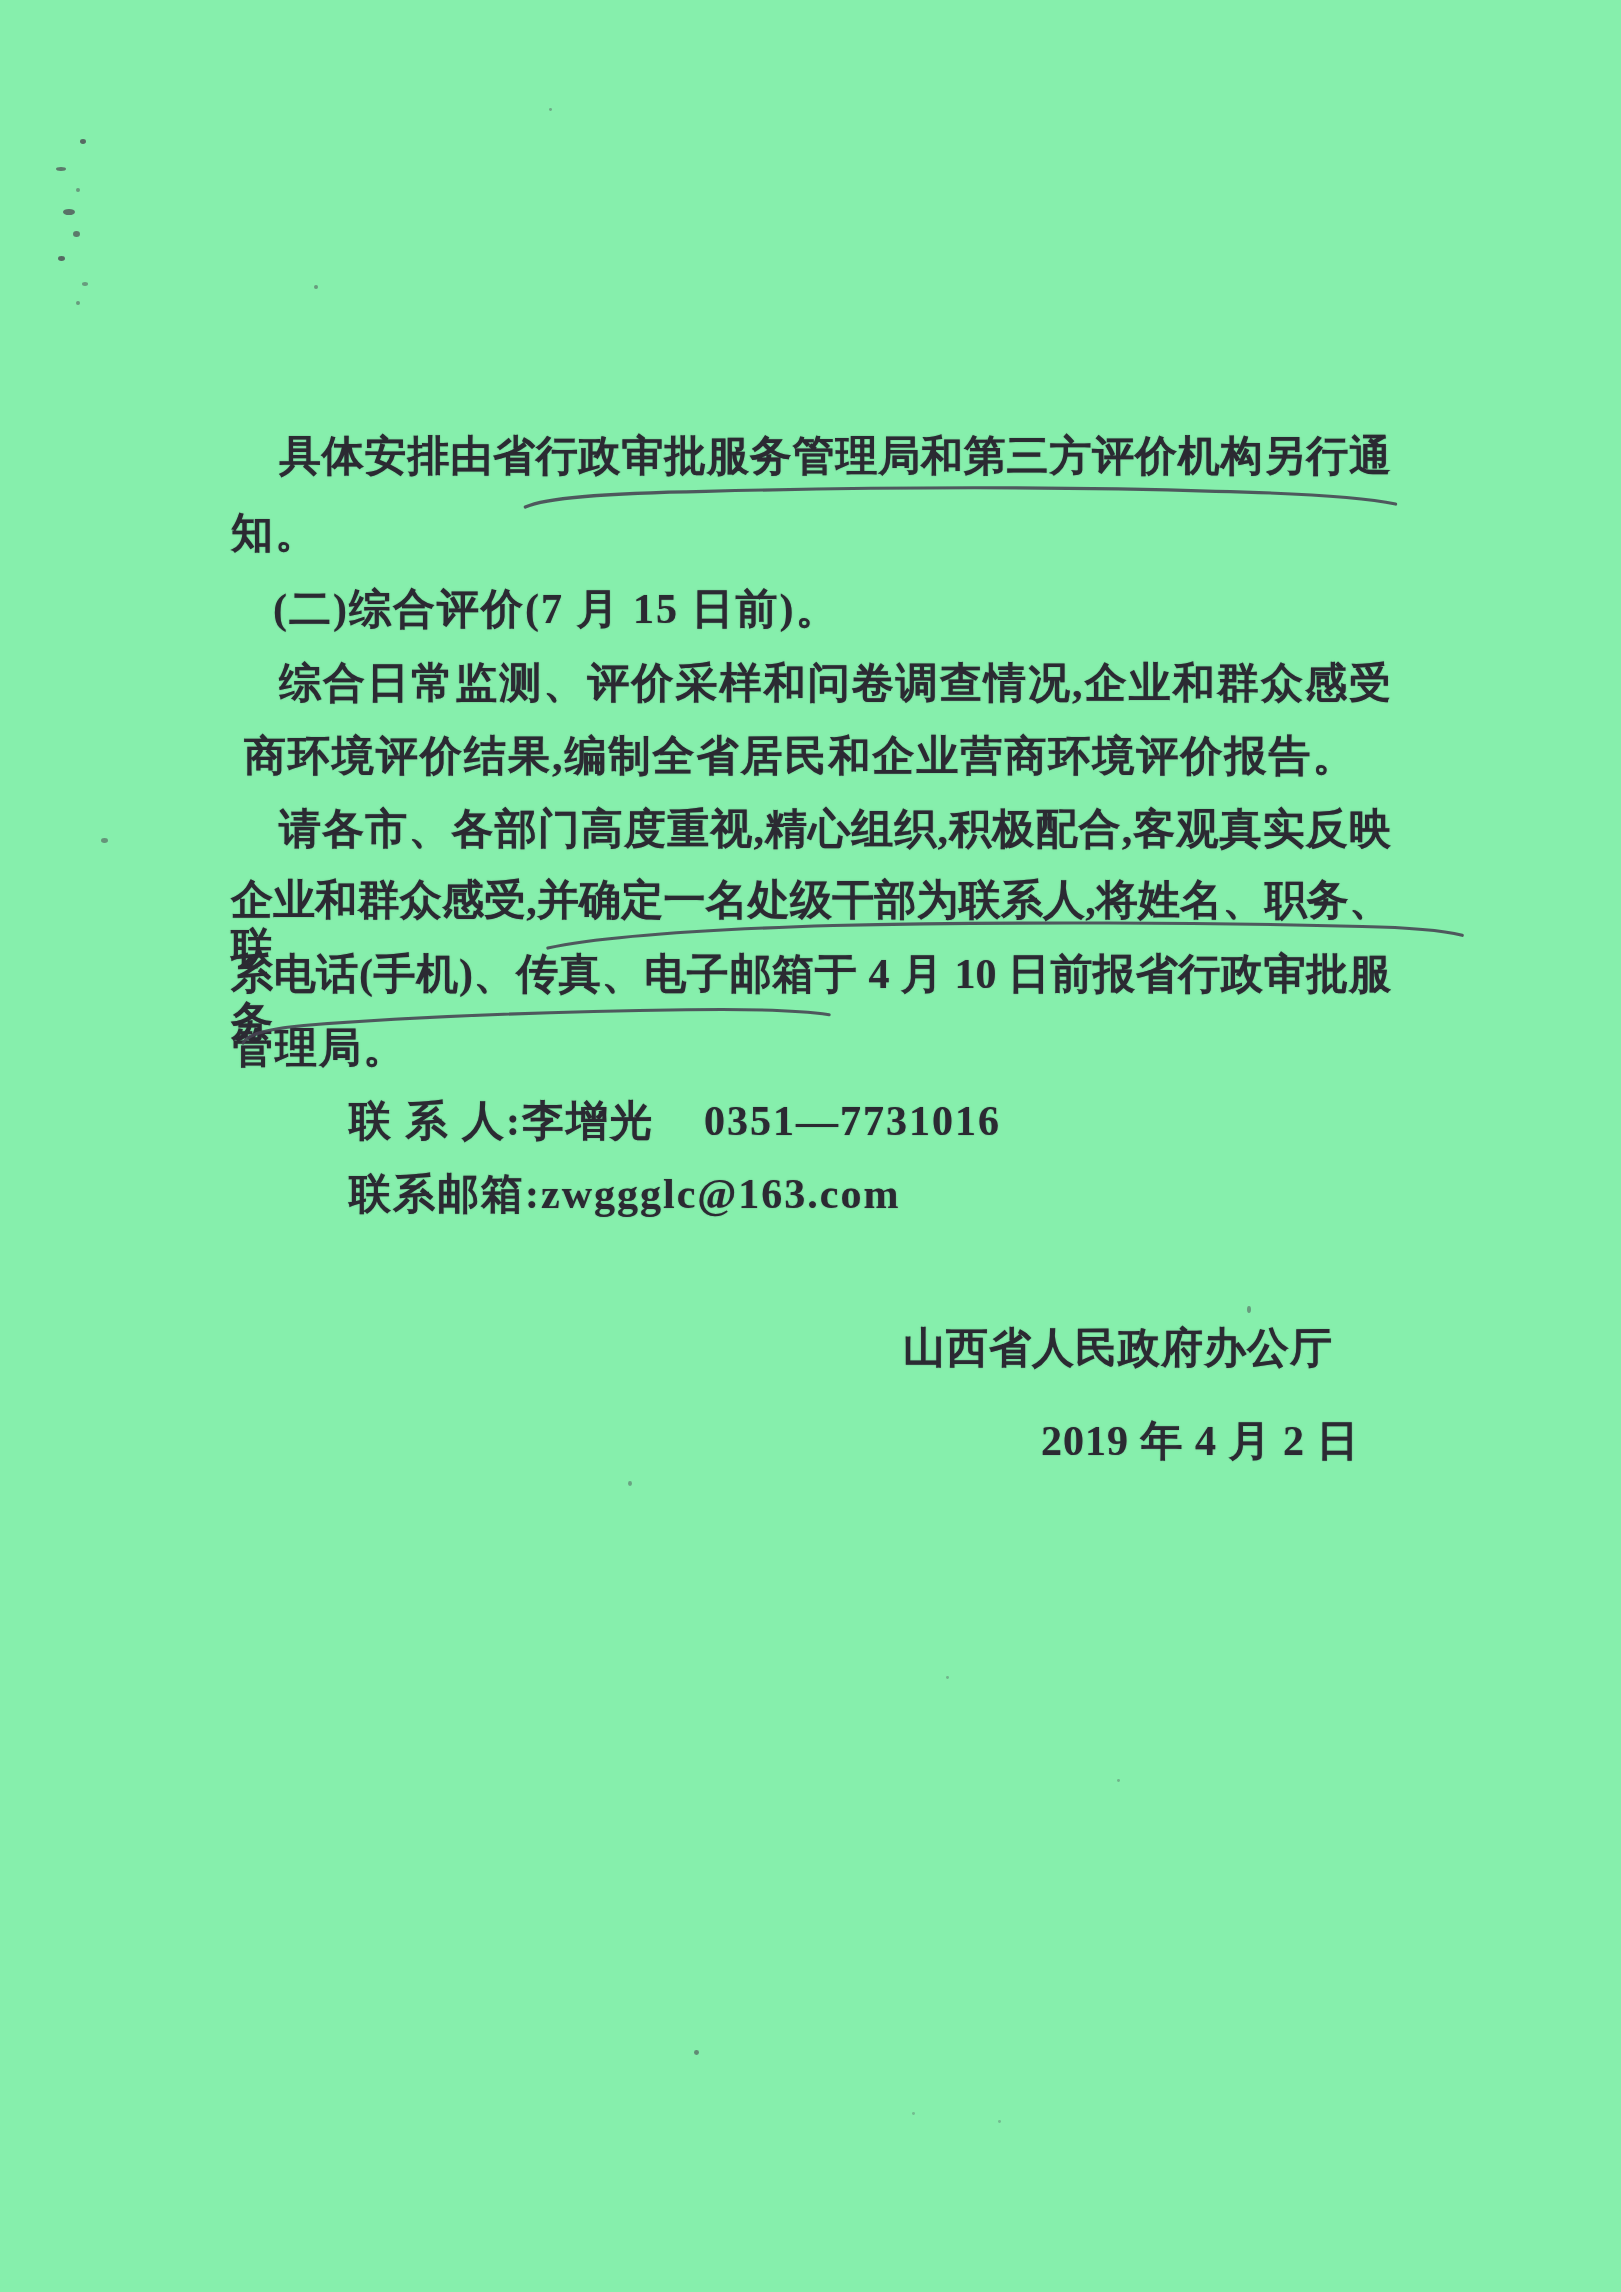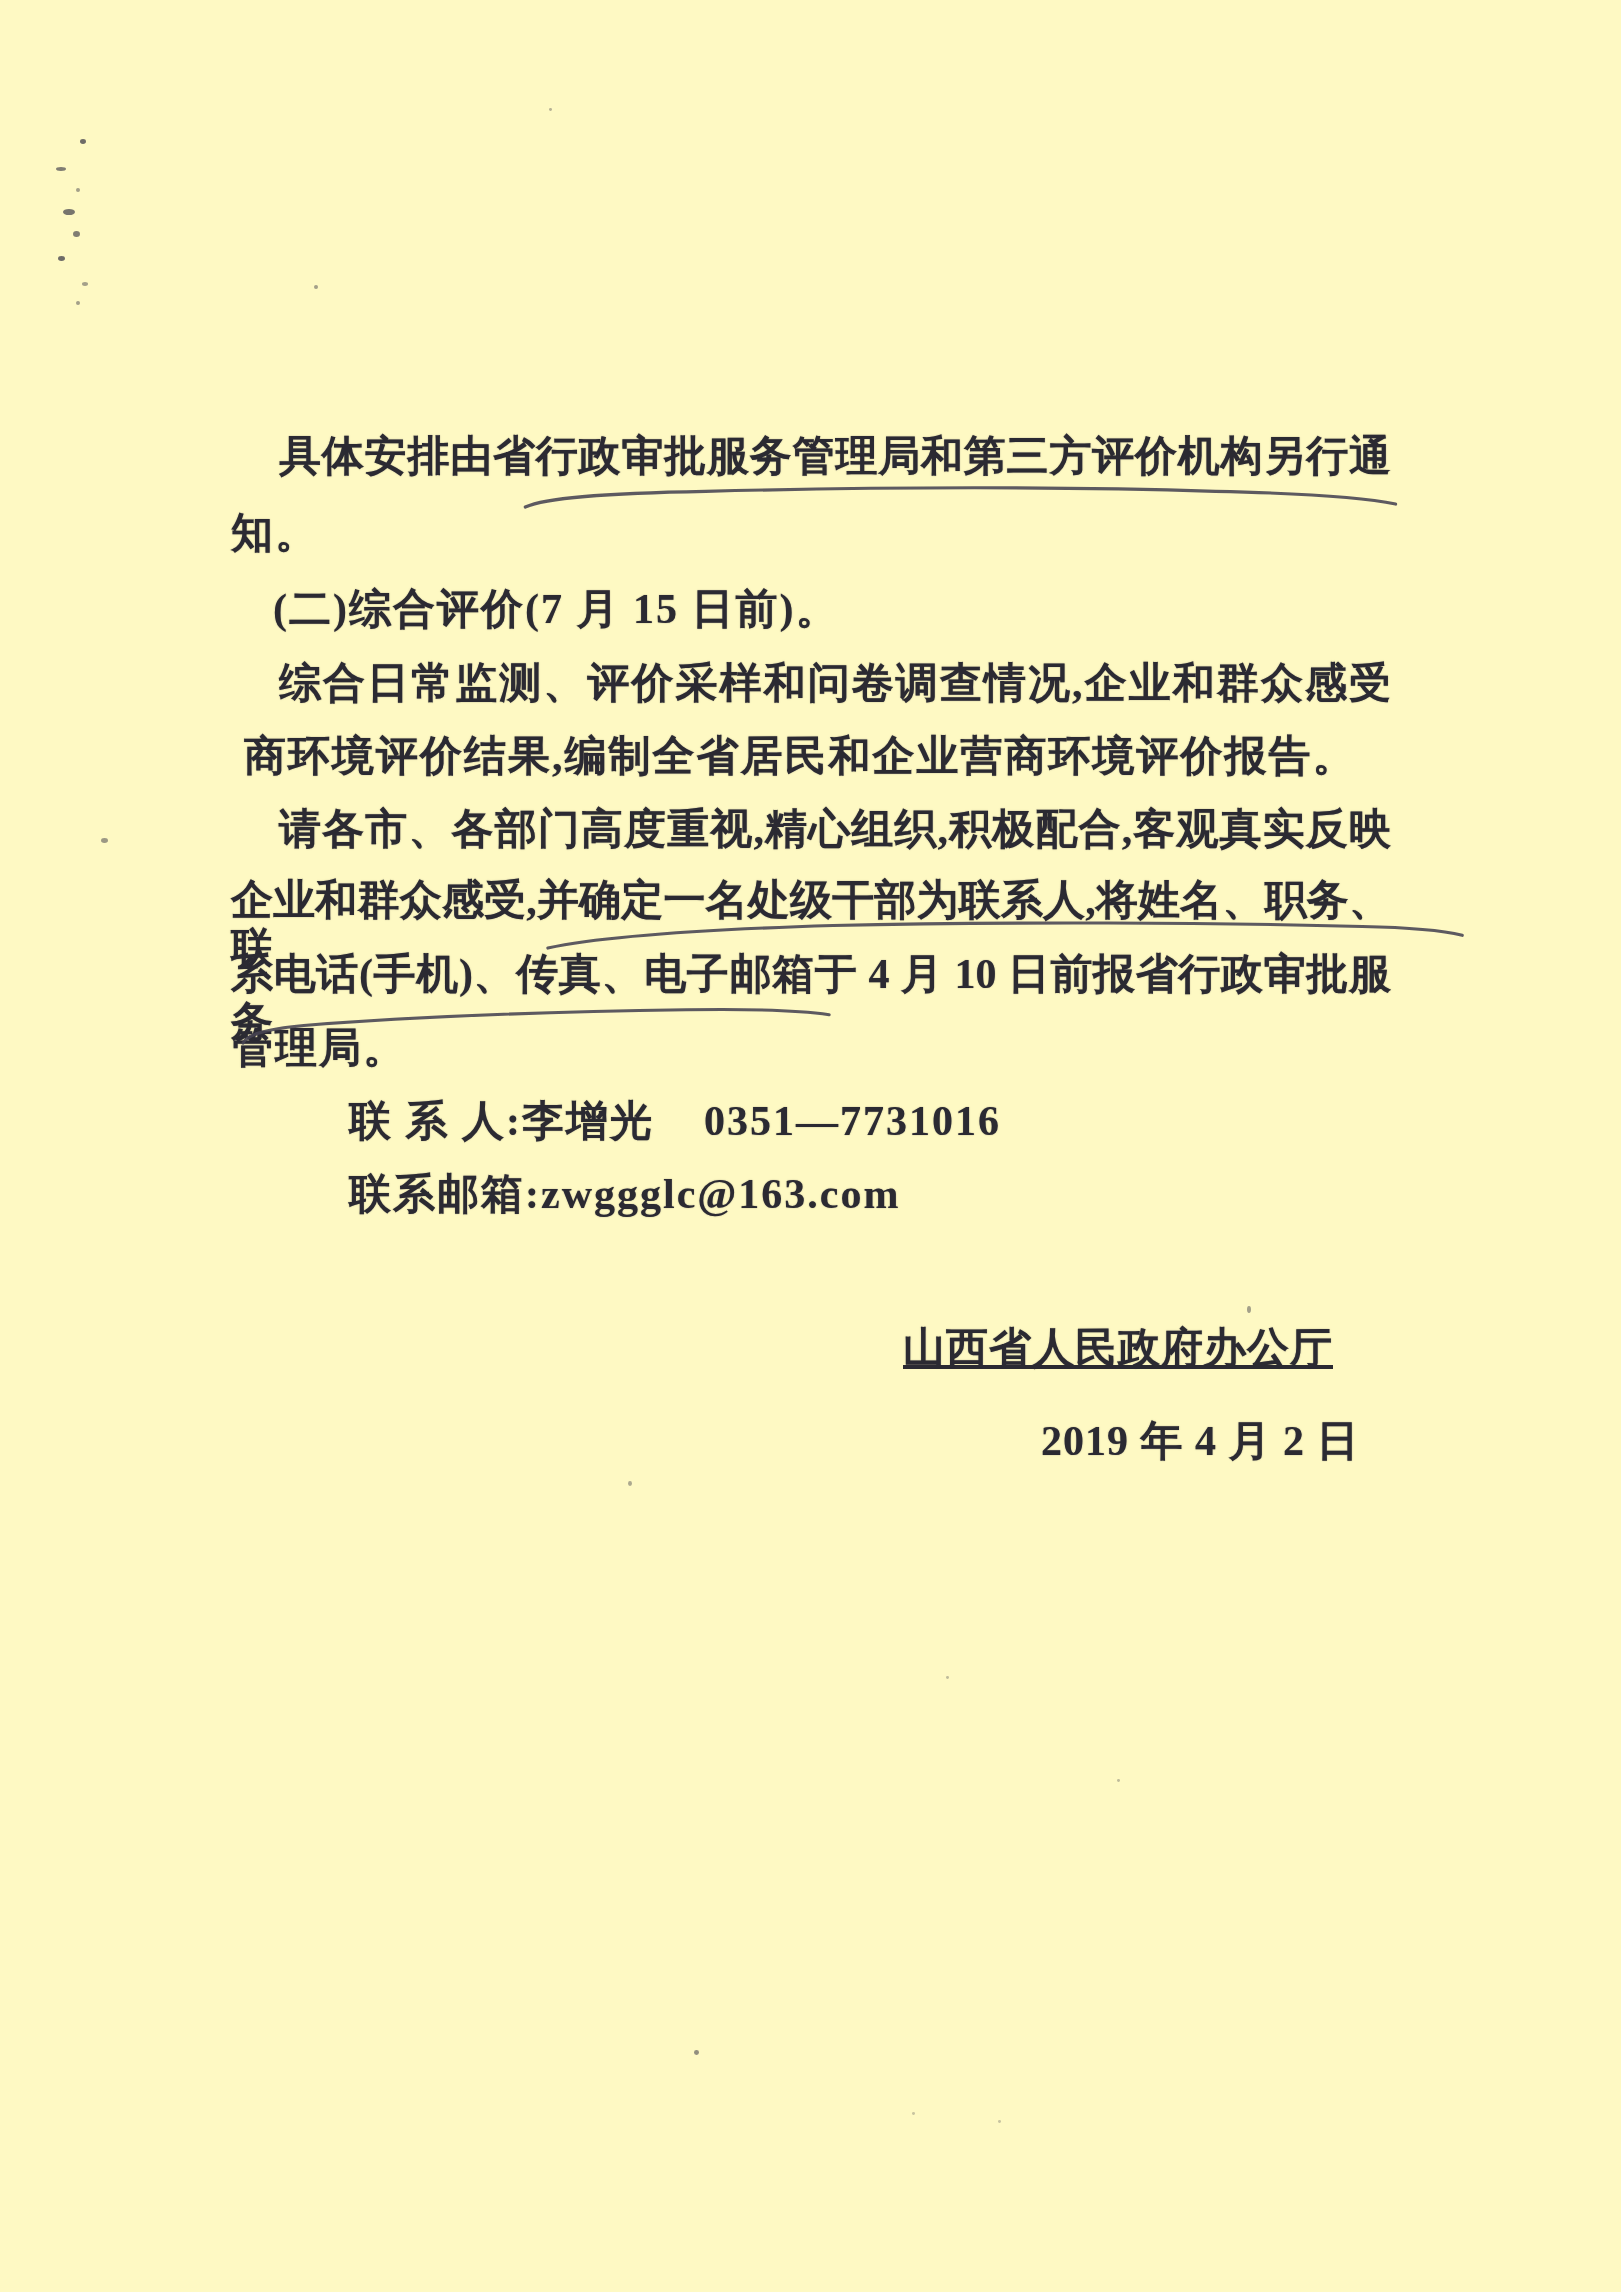--- a/index.html
+++ b/index.html
@@ -5,21 +5,21 @@
   html,body{margin:0;padding:0;}
   body{
     width:1621px;height:2293px;
     background:#ffffff;
     position:relative;
     overflow:hidden;
     font-family:"Liberation Serif","DejaVu Serif",serif;
   }
   .page{
     position:absolute;left:0;top:0;width:1621px;height:2293px;
-    background:#fef9c3;
+    background:#86efac;
   }
   .line{
     position:absolute;
     font-size:42px;
     font-weight:700;
     color:#2b2a32;
     letter-spacing:2px;
     white-space:pre;
     line-height:1.15;
     text-shadow:0 0 1.2px rgba(45,42,55,.55);
@@ -57,21 +57,21 @@
       <div class="line" style="left: 231px; top: 509px;">知。</div>
       <div class="line" style="left: 273px; top: 585px;">(二)综合评价(7 月 15 日前)。</div>
       <div class="line justify" style="left: 279px; top: 659px; width: 1112px;">综合日常监测、评价采样和问卷调查情况,企业和群众感受</div>
       <div class="line" style="left: 231px; top: 732px; margin-left: 13px;">商环境评价结果,编制全省居民和企业营商环境评价报告。</div>
       <div class="line justify" style="left: 279px; top: 805px; width: 1112px;">请各市、各部门高度重视,精心组织,积极配合,客观真实反映</div>
       <div class="line justify" style="left: 231px; top: 876px; width: 1160px;">企业和群众感受,并确定一名处级干部为联系人,将姓名、职务、联</div>
       <div class="line justify" style="left: 231px; top: 950px; width: 1160px;">系电话(手机)、传真、电子邮箱于 4 月 10 日前报省行政审批服务</div>
       <div class="line" style="left: 231px; top: 1024px;">管理局。</div>
       <div class="line" style="left: 349px; top: 1097px;">联 系 人:李增光    0351—7731016</div>
       <div class="line" style="left: 349px; top: 1170px;">联系邮箱:zwggglc@163.com</div>
-      <div class="line sig" style="left: 903px; top: 1324px; text-decoration: underline;">山西省人民政府办公厅</div>
+      <div class="line sig" style="left: 903px; top: 1324px;">山西省人民政府办公厅</div>
       <div class="line sig" style="left: 1041px; top: 1417px;">2019 年 4 月 2 日</div>
     </div>
 
   <svg id="pen-marks" viewBox="0 0 1654 2339" xmlns="http://www.w3.org/2000/svg">
     <path d="M536,517 C556,508 610,503 720,501 C880,497 1080,496 1240,501 C1330,503 1396,508 1424,514"></path>
     <path d="M559,967 C610,956 720,948 850,944 C1030,940 1240,941 1390,945 C1440,946 1472,949 1492,954"></path>
     <path d="M248,1064 C252,1056 268,1050 310,1046 C420,1037 560,1032 700,1030 C762,1029 818,1031 846,1035"></path>
   </svg>
 
   <div id="specks">

